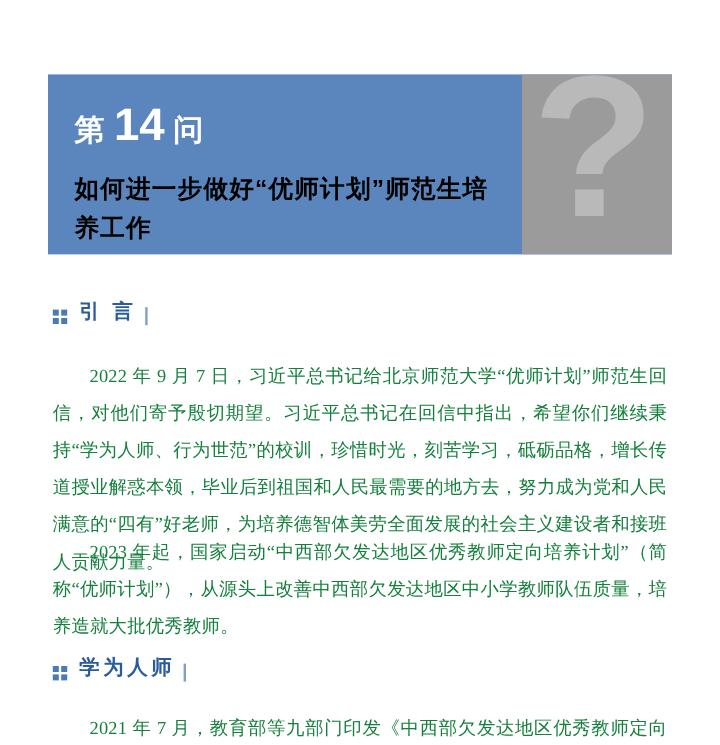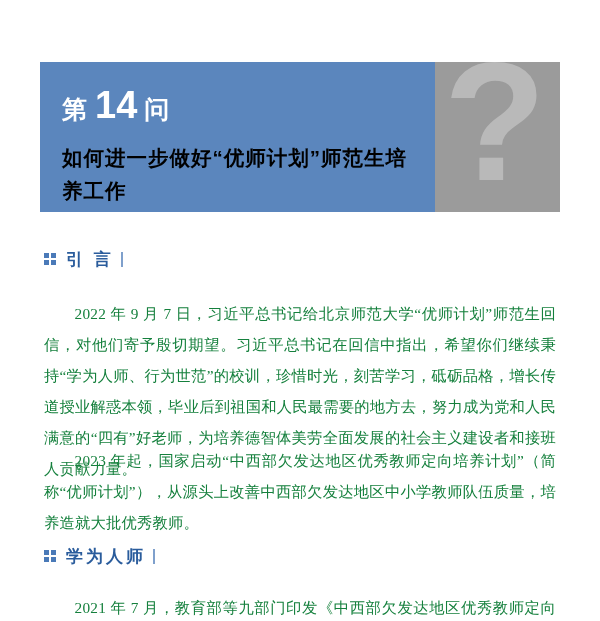--- a/index.html
+++ b/index.html
@@ -81,21 +81,21 @@
     line-height: 33px;
     letter-spacing: 1px;
     color: #000000;
     width: 360px;
   }
 
   
   .section-head {
     position: absolute;
     display: flex;
-    align-items: center;
+    align-items: flex-end;
     left: 44px;
   }
   .sq {
     width: 13px;
     height: 13px;
     margin-right: 9px;
     position: relative;
     flex: 0 0 auto;
   }
   .sq::before, .sq::after,

